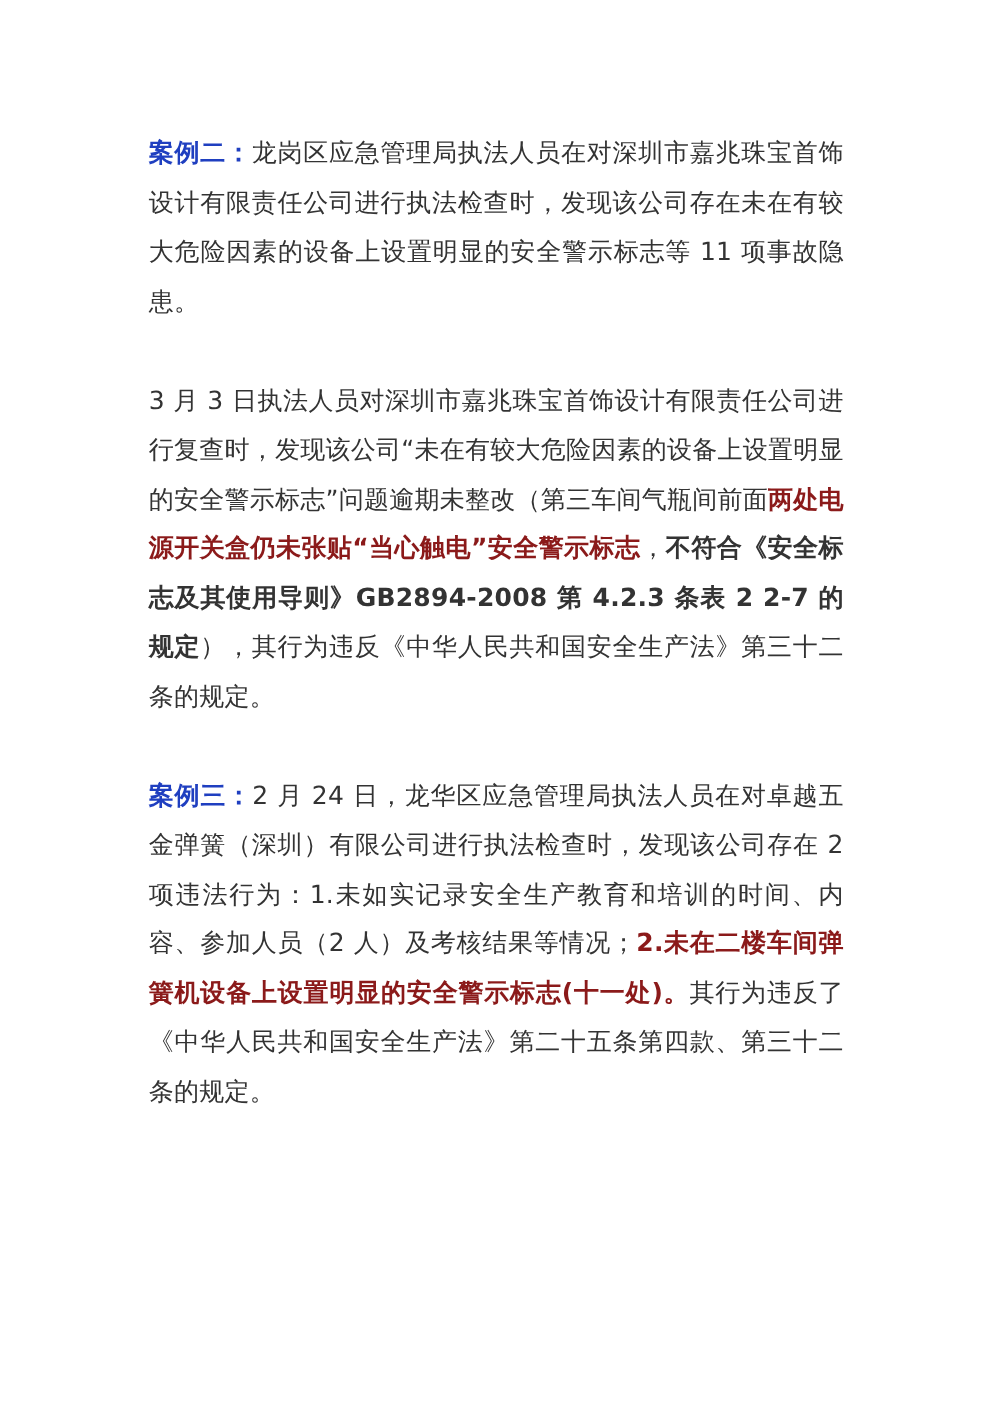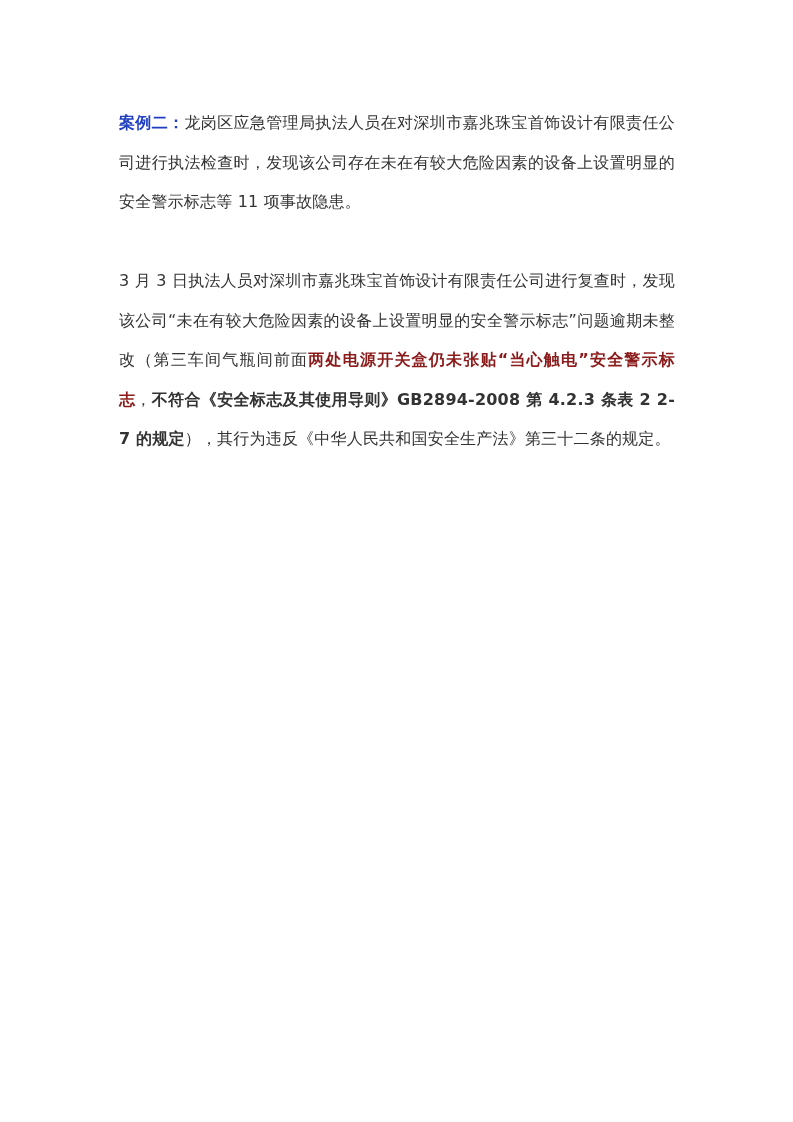--- a/index.html
+++ b/index.html
@@ -1,26 +1,29 @@
 <!DOCTYPE html>
 <html><head>
 <meta charset="utf-8">
 <style>
   html, body { margin: 0; padding: 0; background: #ffffff; }
   body { width: 793px; height: 1122px; position: relative; overflow: hidden;
          font-family: "DejaVu Sans", "Liberation Sans", sans-serif; color: #333333; }
   .page { position: absolute; left: 119px; top: 103px; width: 556px; }
-  .para { font-size: 16px; line-height: 39.5px; margin: 0 0 39.5px 0; text-align: justify; letter-spacing: 0.2px; }
+  .para { font-size: 20px; line-height: 39.5px; margin: 0 0 39.5px 0; text-align: justify; letter-spacing: 0.2px; }
   .blue { color: #1f3fc0; font-weight: bold; }
   .red { color: #8b1a1a; font-weight: bold; }
   .bold { font-weight: bold; color: #333333; }
 </style>
 </head>
 <body>
 
 <div class="page">
   <p class="para">
     <span class="blue">案例二：</span><span>龙岗区应急管理局执法人员在对深圳市嘉兆珠宝首饰设计有限责任公司进行执法检查时，发现该公司存在未在有较大危险因素的设备上设置明显的安全警示标志等 11 项事故隐患。</span>
   </p>
   <p class="para">
     <span>3 月 3 日执法人员对深圳市嘉兆珠宝首饰设计有限责任公司进行复查时，发现该公司“未在有较大危险因素的设备上设置明显的安全警示标志”问题逾期未整改（第三车间气瓶间前面</span><span class="red">两处电源开关盒仍未张贴“当心触电”安全警示标志</span><span>，</span><span class="bold">不符合《安全标志及其使用导则》GB2894-2008 第 4.2.3 条表 2 2-7 的规定</span><span>），其行为违反《中华人民共和国安全生产法》第三十二条的规定。</span>
   </p>
+  <p class="para">
+    <span class="blue">案例三：</span><span>2 月 24 日，龙华区应急管理局执法人员在对卓越五金弹簧（深圳）有限公司进行执法检查时，发现该公司存在 2 项违法行为：1.未如实记录安全生产教育和培训的时间、内容、参加人员（2 人）及考核结果等情况；</span><span class="red">2.未在二楼车间弹簧机设备上设置明显的安全警示标志(十一处)。</span><span>其行为违反了《中华人民共和国安全生产法》第二十五条第四款、第三十二条的规定。</span>
+  </p>
 </div>
 
 </body></html>

